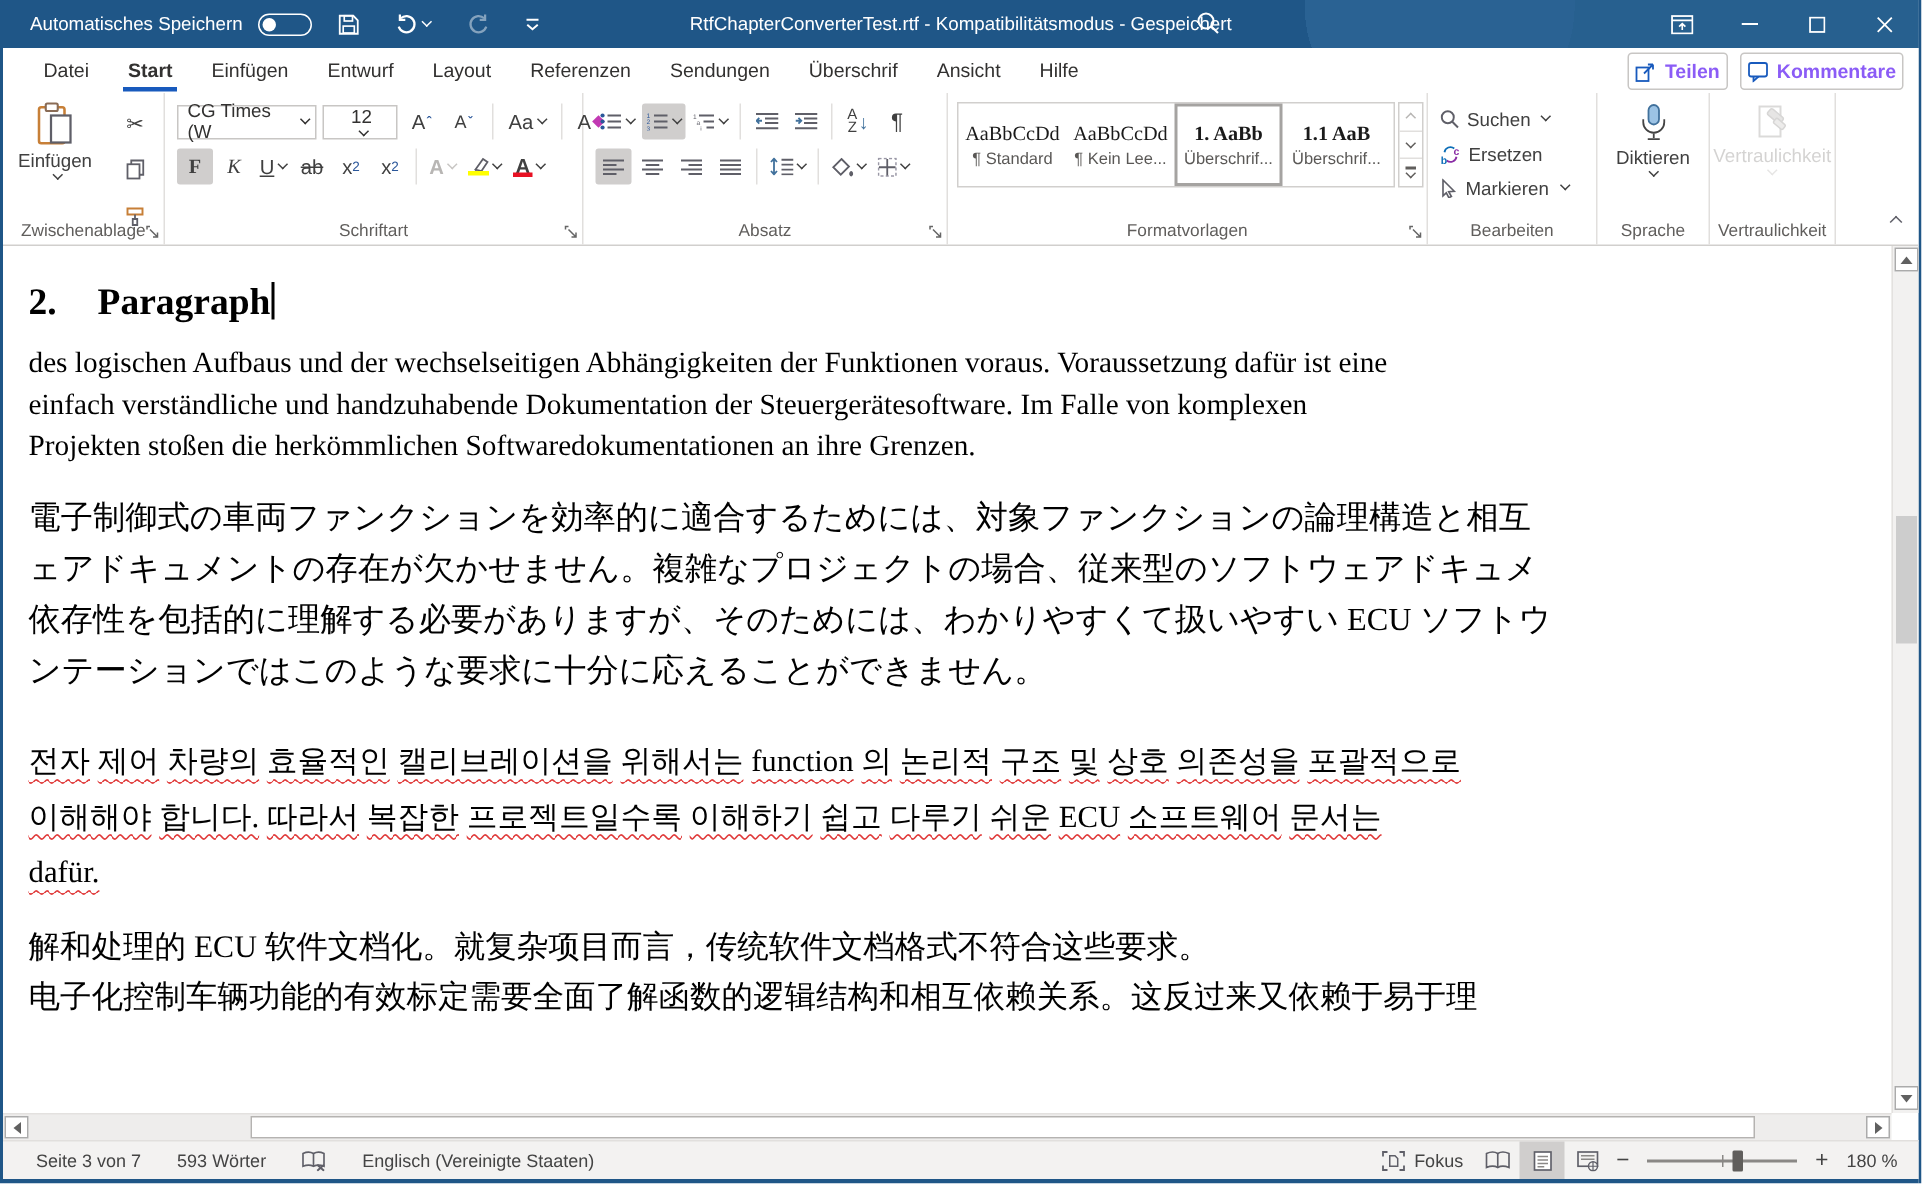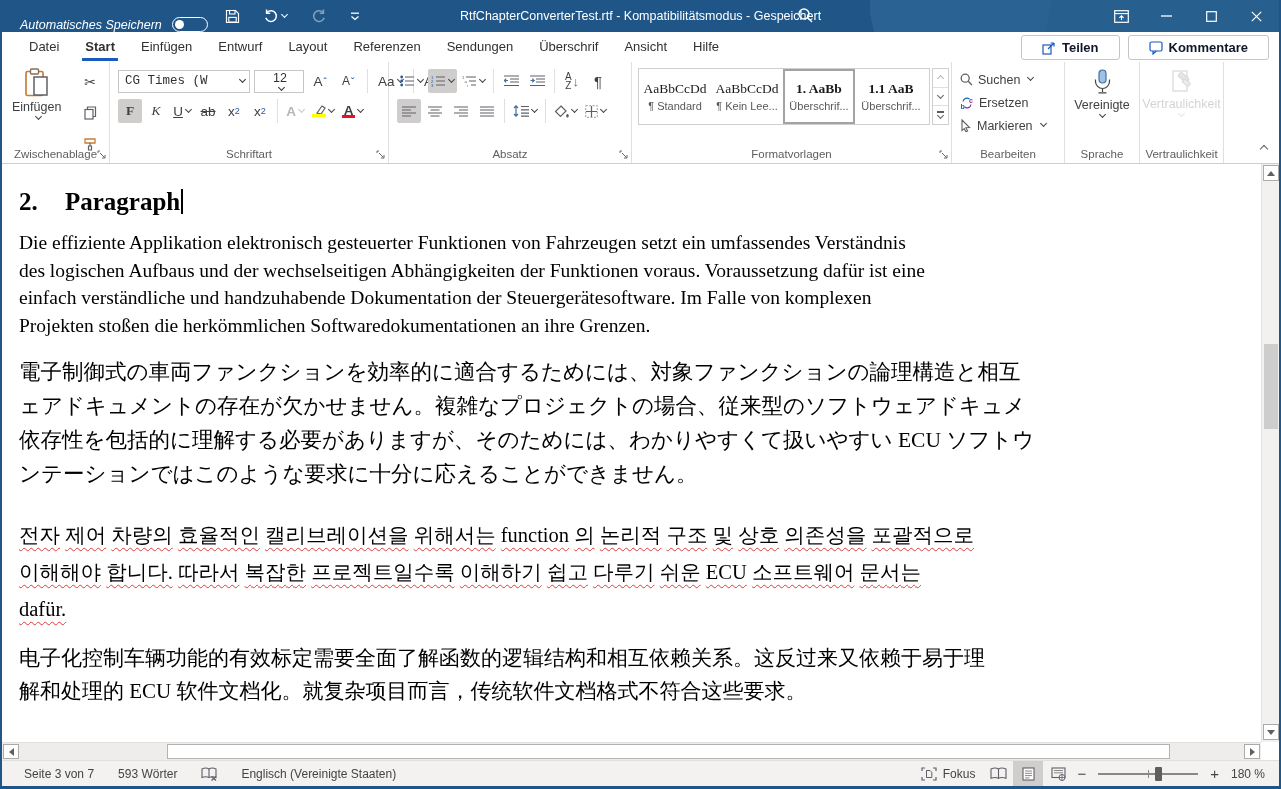--- a/index.html
+++ b/index.html
@@ -5,39 +5,39 @@
   * { margin:0; padding:0; box-sizing:border-box; }
   html,body { width:1281px; height:789px; overflow:hidden; }
   body { font-family:"Liberation Sans","DejaVu Sans",sans-serif; background:#fff; position:relative; }
   .window { position:absolute; inset:0; border-left:2px solid #1f5687; border-right:2px solid #1f5687; }
 
   
   .titlebar { position:absolute; left:0; top:0; right:0; height:32px; background:#1f5687;
     background-image:radial-gradient(circle at 75% 10%, #2a6293 0 90px, transparent 90px),
                      radial-gradient(circle at 92% 120%, #27608f 0 140px, transparent 140px);
     color:#fff; display:flex; align-items:center; font-size:12.5px; }
-  .tb-left { display:flex; align-items:flex-end; gap:10px; padding-left:18px;font-style:italic; }
+  .tb-left { display:flex; align-items:center; gap:10px; padding-left:18px; }
   .toggle { width:36px; height:15px; border:1.6px solid #fff; border-radius:8px; display:inline-flex; align-items:center; padding:0 2px; }
   .knob { width:9px; height:9px; border-radius:50%; background:#fff; }
   .tb-btn { display:inline-flex; align-items:center; justify-content:center; height:32px; padding:0 7px; }
   .tb-title { position:absolute; left:0; right:0; text-align:center; top:0; height:32px; line-height:32px; font-size:12.5px; pointer-events:none; }
   .tb-search { position:absolute; left:795px; top:7px; }
   .tb-right { position:absolute; right:0; top:0; display:flex; }
   .winctl { width:45px; height:32px; display:inline-flex; align-items:center; justify-content:center; color:#fff; font-size:14px; }
   .dim { opacity:.45; }
   .chev { display:inline-block; width:5px; height:5px; border-right:1.3px solid currentColor; border-bottom:1.3px solid currentColor; transform:rotate(45deg); margin-left:3px; position:relative; top:-2px; }
   .chev.up { transform:rotate(225deg); top:1px; }
 
   
   .tabsrow { position:absolute; left:0; right:0; top:32px; height:30px; background:#fff; display:flex; align-items:center; padding-left:14px; }
   .rtab { font-size:13px; color:#323130; padding:0 13px; height:30px; line-height:30px; position:relative; }
   .rtab.active { font-weight:700; }
   .rtab.active::after { content:""; position:absolute; left:10px; right:10px; bottom:1px; height:3px; background:#185abd; }
   .tabs-right { position:absolute; right:10px; top:35px; display:flex; gap:8px; }
-  .pillbtn { display:inline-flex; align-items:center; gap:6px; border:1px solid #c8c6c4; border-radius:3px; height:25px; padding:0 20px; color:#0f172a; font-size:13px; font-weight:600; background:#fff; }
+  .pillbtn { display:inline-flex; align-items:center; gap:6px; border:1px solid #c8c6c4; border-radius:3px; height:25px; padding:0 4px; color:#8b5cf6; font-size:13px; font-weight:600; background:#fff; }
 
   
   .ribbon { position:absolute; left:0; right:0; top:62px; height:102px; background:#fff; border-bottom:1px solid #d1cfcd; }
   .grp { position:absolute; top:0; bottom:0; border-right:1px solid #e1dfdd; }
   .grp-label { position:absolute; bottom:3px; left:0; right:0; text-align:center; font-size:11.5px; color:#605e5c; }
   .launcher { position:absolute; right:3px; bottom:4px; }
   .rbtn { display:inline-flex; align-items:center; justify-content:center; min-width:24px; height:24px; padding:0 3px; color:#404040; font-size:13.5px; border-radius:2px; }
   .rbtn.on { background:#d0cecd; }
   .vdiv { width:1px; background:#e1dfdd; align-self:stretch; margin:0 3px; }
   .combo { height:23px; border:1px solid #c8c6c4; display:inline-flex; align-items:center; justify-content:space-between; font-size:12.5px; color:#323130; padding:0 4px 0 6px; background:#fff; }
@@ -240,21 +240,21 @@
       <span class="grp-label">Zwischenablage</span>
       <span class="launcher">
         <svg width="9" height="9" viewBox="0 0 9 9">
             <path d="M1 3 V1 h2 M3 3 l4.5 4.5 M8 5 v3 h-3" fill="none" stroke="#666" stroke-width="1"></path>
           </svg>
       </span>
     </div>
 
     <div class="grp" style="left:108px; width:279px;">
       <div class="row" style="position:absolute; left:8px; top:7px; gap:4px;">
-        <span class="combo" style="width:132px;font-family:Liberation Mono, monospace;">
+        <span class="combo" style="width:93px;">
           <span>CG Times (W</span>
             <span class="chev"></span>
         </span>
         <span class="combo" style="width:50px;flex-direction:column;">
           <span>12</span>
             <span class="chev"></span>
         </span>
         <span class="rbtn">
             <span>A</span>
             <span class="caret-accent">ˆ</span>
@@ -503,21 +503,21 @@
       <span class="grp-label">Bearbeiten</span>
     </div>
 
     <div class="grp" style="left:1063px; width:75px;">
       <div class="bigbtn" style="position:absolute; left:0; right:0; top:7px;">
         <svg width="21" height="27" viewBox="0 0 21 27">
           <rect x="7" y="1" width="7" height="13" rx="3.5" fill="#9cc3e5" stroke="#41719c" stroke-width="1.2"></rect>
           <path d="M3.5 10.5 v2 a7 7 0 0 0 14 0 v-2" fill="none" stroke="#444" stroke-width="1.2"></path>
           <path d="M10.5 20 v3 M6.5 23.8 h8" stroke="#444" stroke-width="1.2"></path>
         </svg>
-        <span>Vereinigte</span>
+        <span>Diktieren</span>
         <span class="chev" style="margin-left:0;"></span>
       </div>
       <span class="grp-label">Sprache</span>
     </div>
 
     <div class="grp" style="left:1138px; width:84px;">
       <div class="bigbtn dim" style="position:absolute; left:0; right:0; top:7px; color:#a19f9d;">
         <svg width="24" height="26" viewBox="0 0 24 26">
           <rect x="3" y="2" width="14" height="20" fill="none" stroke="#b0aeac" stroke-width="1.3"></rect>
           <rect x="11" y="3" width="11" height="5" rx="1.5" transform="rotate(40 11 3)" fill="#c8c6c4" stroke="#a8a6a4"></rect>
@@ -530,42 +530,41 @@
     </div>
 
     <span style="position:absolute; right:12px; bottom:8px;"><span class="chev up" style="color:#5f5f68; width:6px; height:6px;"></span></span>
   </div>
 
   <div class="docarea">
     <div class="doc">
       <div class="h1"><span class="num">2.</span><span>Paragraph</span><span class="caret"></span></div>
 
       <div class="para de">
-        <div class="ln">Die effiziente Applikation elektronisch gesteuerter Funktionen von Fahrzeugen setzt ein umfassendes Verständnis</div>
         <div class="ln">des logischen Aufbaus und der wechselseitigen Abhängigkeiten der Funktionen voraus. Voraussetzung dafür ist eine</div>
         <div class="ln">einfach verständliche und handzuhabende Dokumentation der Steuergerätesoftware. Im Falle von komplexen</div>
         <div class="ln">Projekten stoßen die herkömmlichen Softwaredokumentationen an ihre Grenzen.</div>
       </div>
 
       <div class="para jp">
         <div class="ln">電子制御式の車両ファンクションを効率的に適合するためには、対象ファンクションの論理構造と相互</div>
         <div class="ln">ェアドキュメントの存在が欠かせません。複雑なプロジェクトの場合、従来型のソフトウェアドキュメ</div>
         <div class="ln">依存性を包括的に理解する必要がありますが、そのためには、わかりやすくて扱いやすい ECU ソフトウ</div>
         <div class="ln">ンテーションではこのような要求に十分に応えることができません。</div>
       </div>
 
       <div class="para ko">
         <div class="ln"><span class="sp-err">전자</span> <span class="sp-err">제어</span> <span class="sp-err">차량의</span> <span class="sp-err">효율적인</span> <span class="sp-err">캘리브레이션을</span> <span class="sp-err">위해서는</span> <span class="sp-err">function</span> <span class="sp-err">의</span> <span class="sp-err">논리적</span> <span class="sp-err">구조</span> <span class="sp-err">및</span> <span class="sp-err">상호</span> <span class="sp-err">의존성을</span> <span class="sp-err">포괄적으로</span></div>
         <div class="ln"><span class="sp-err">이해해야</span> <span class="sp-err">합니다.</span> <span class="sp-err">따라서</span> <span class="sp-err">복잡한</span> <span class="sp-err">프로젝트일수록</span> <span class="sp-err">이해하기</span> <span class="sp-err">쉽고</span> <span class="sp-err">다루기</span> <span class="sp-err">쉬운</span> <span class="sp-err">ECU</span> <span class="sp-err">소프트웨어</span> <span class="sp-err">문서는</span></div>
         <div class="ln"><span class="sp-err">dafür.</span></div>
       </div>
 
       <div class="para zh">
+        <div class="ln">解和处理的 ECU 软件文档化。就复杂项目而言，传统软件文档格式不符合这些要求。</div>
         <div class="ln">电子化控制车辆功能的有效标定需要全面了解函数的逻辑结构和相互依赖关系。这反过来又依赖于易于理</div>
-        <div class="ln">解和处理的 ECU 软件文档化。就复杂项目而言，传统软件文档格式不符合这些要求。</div>
       </div>
     </div>
   </div>
 
   <div class="vscroll">
     <div class="sbtn">
         <span class="tri up"></span>
       </div>
     <div class="vthumb"></div>
     <div class="sbtn bottom">

